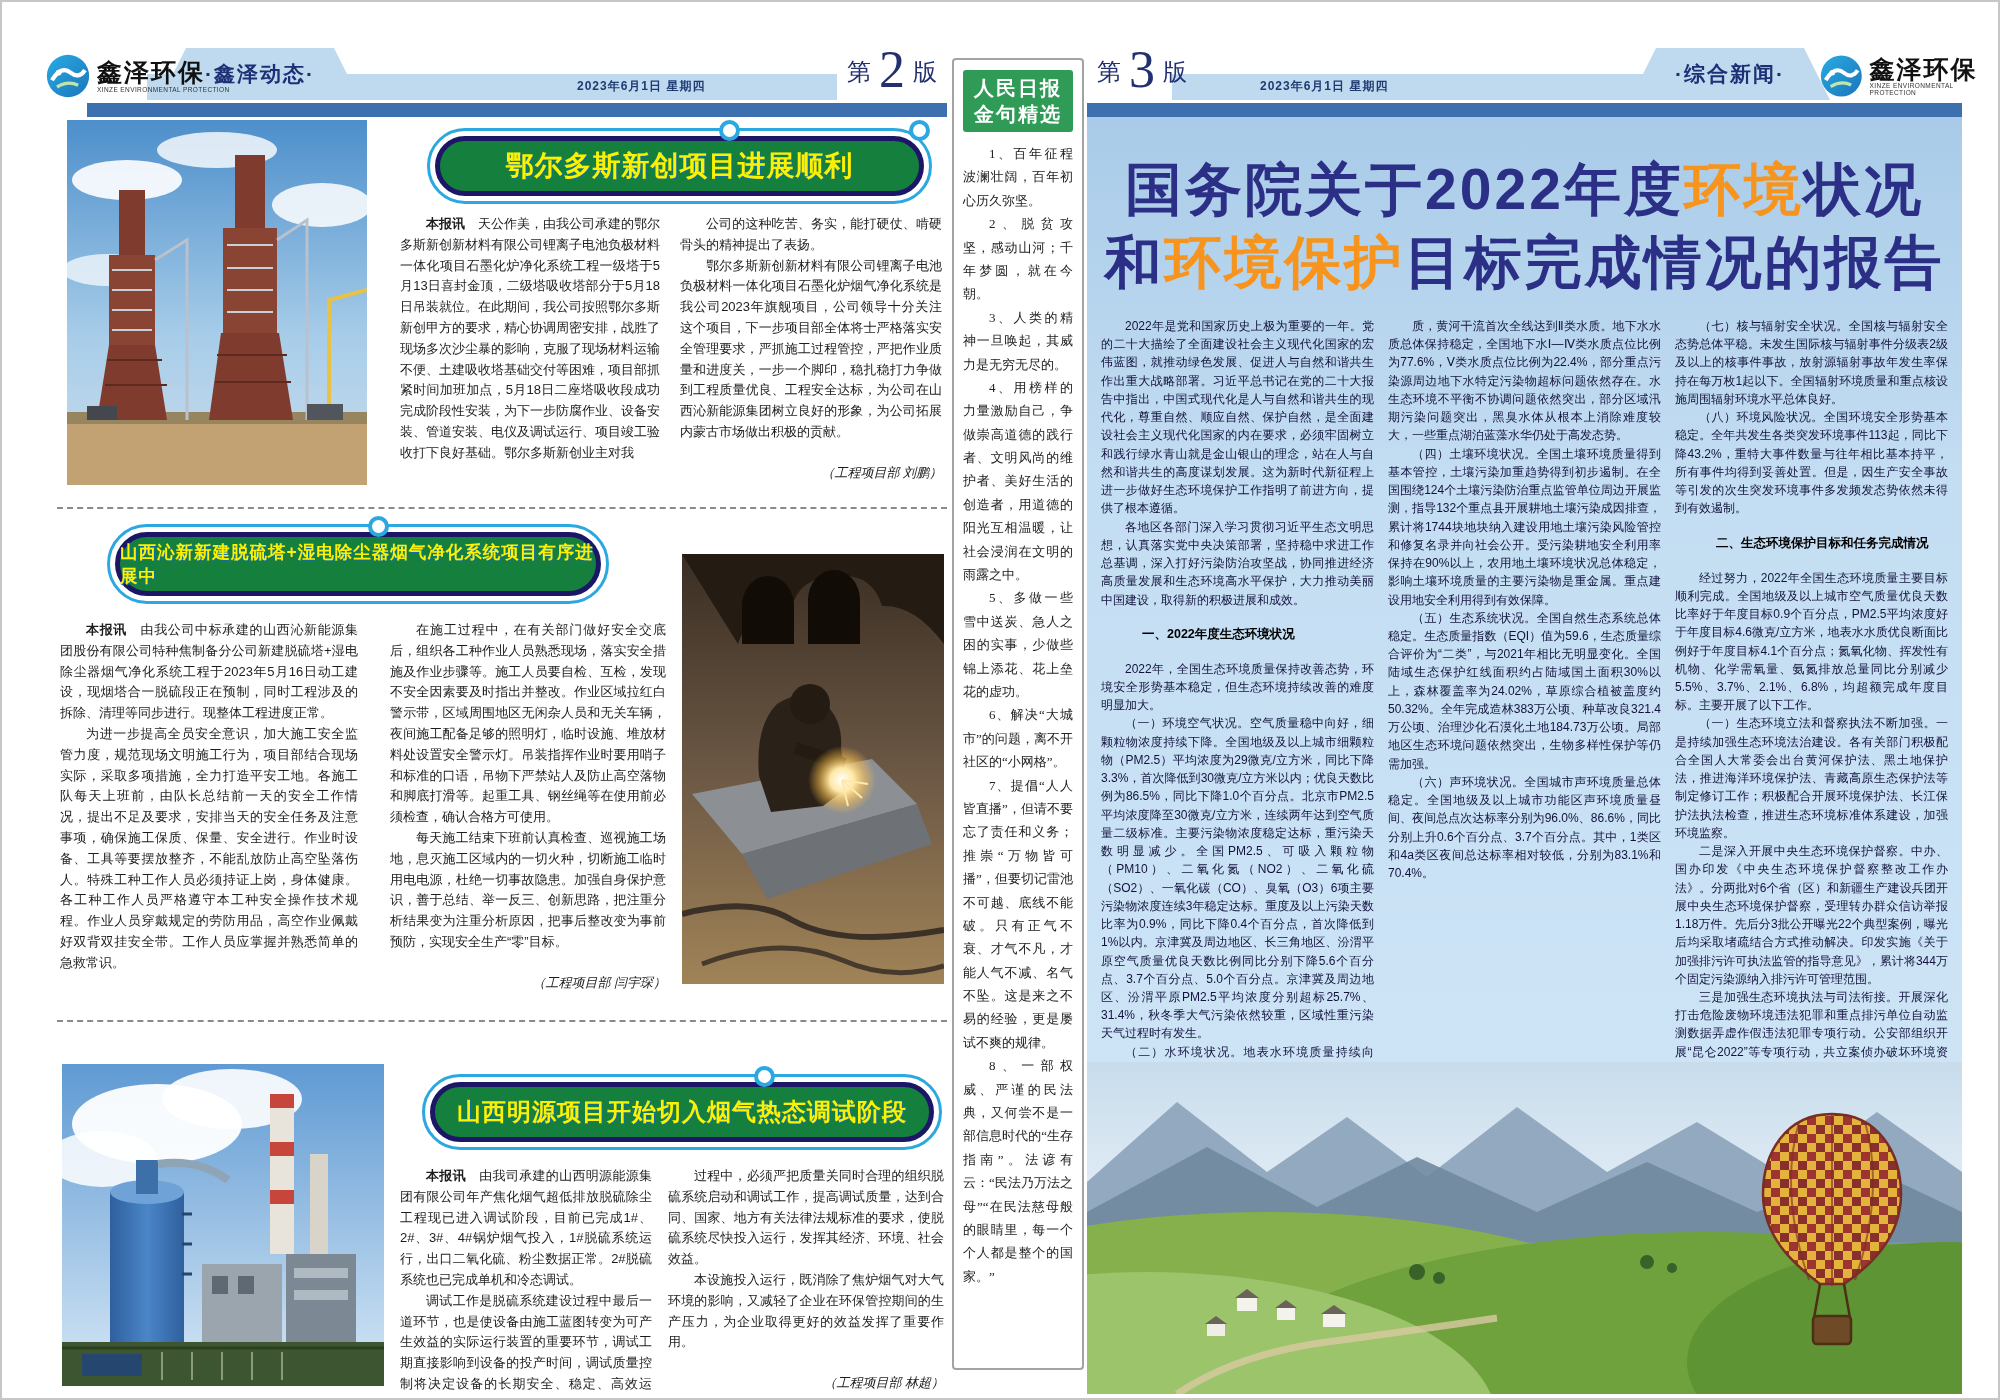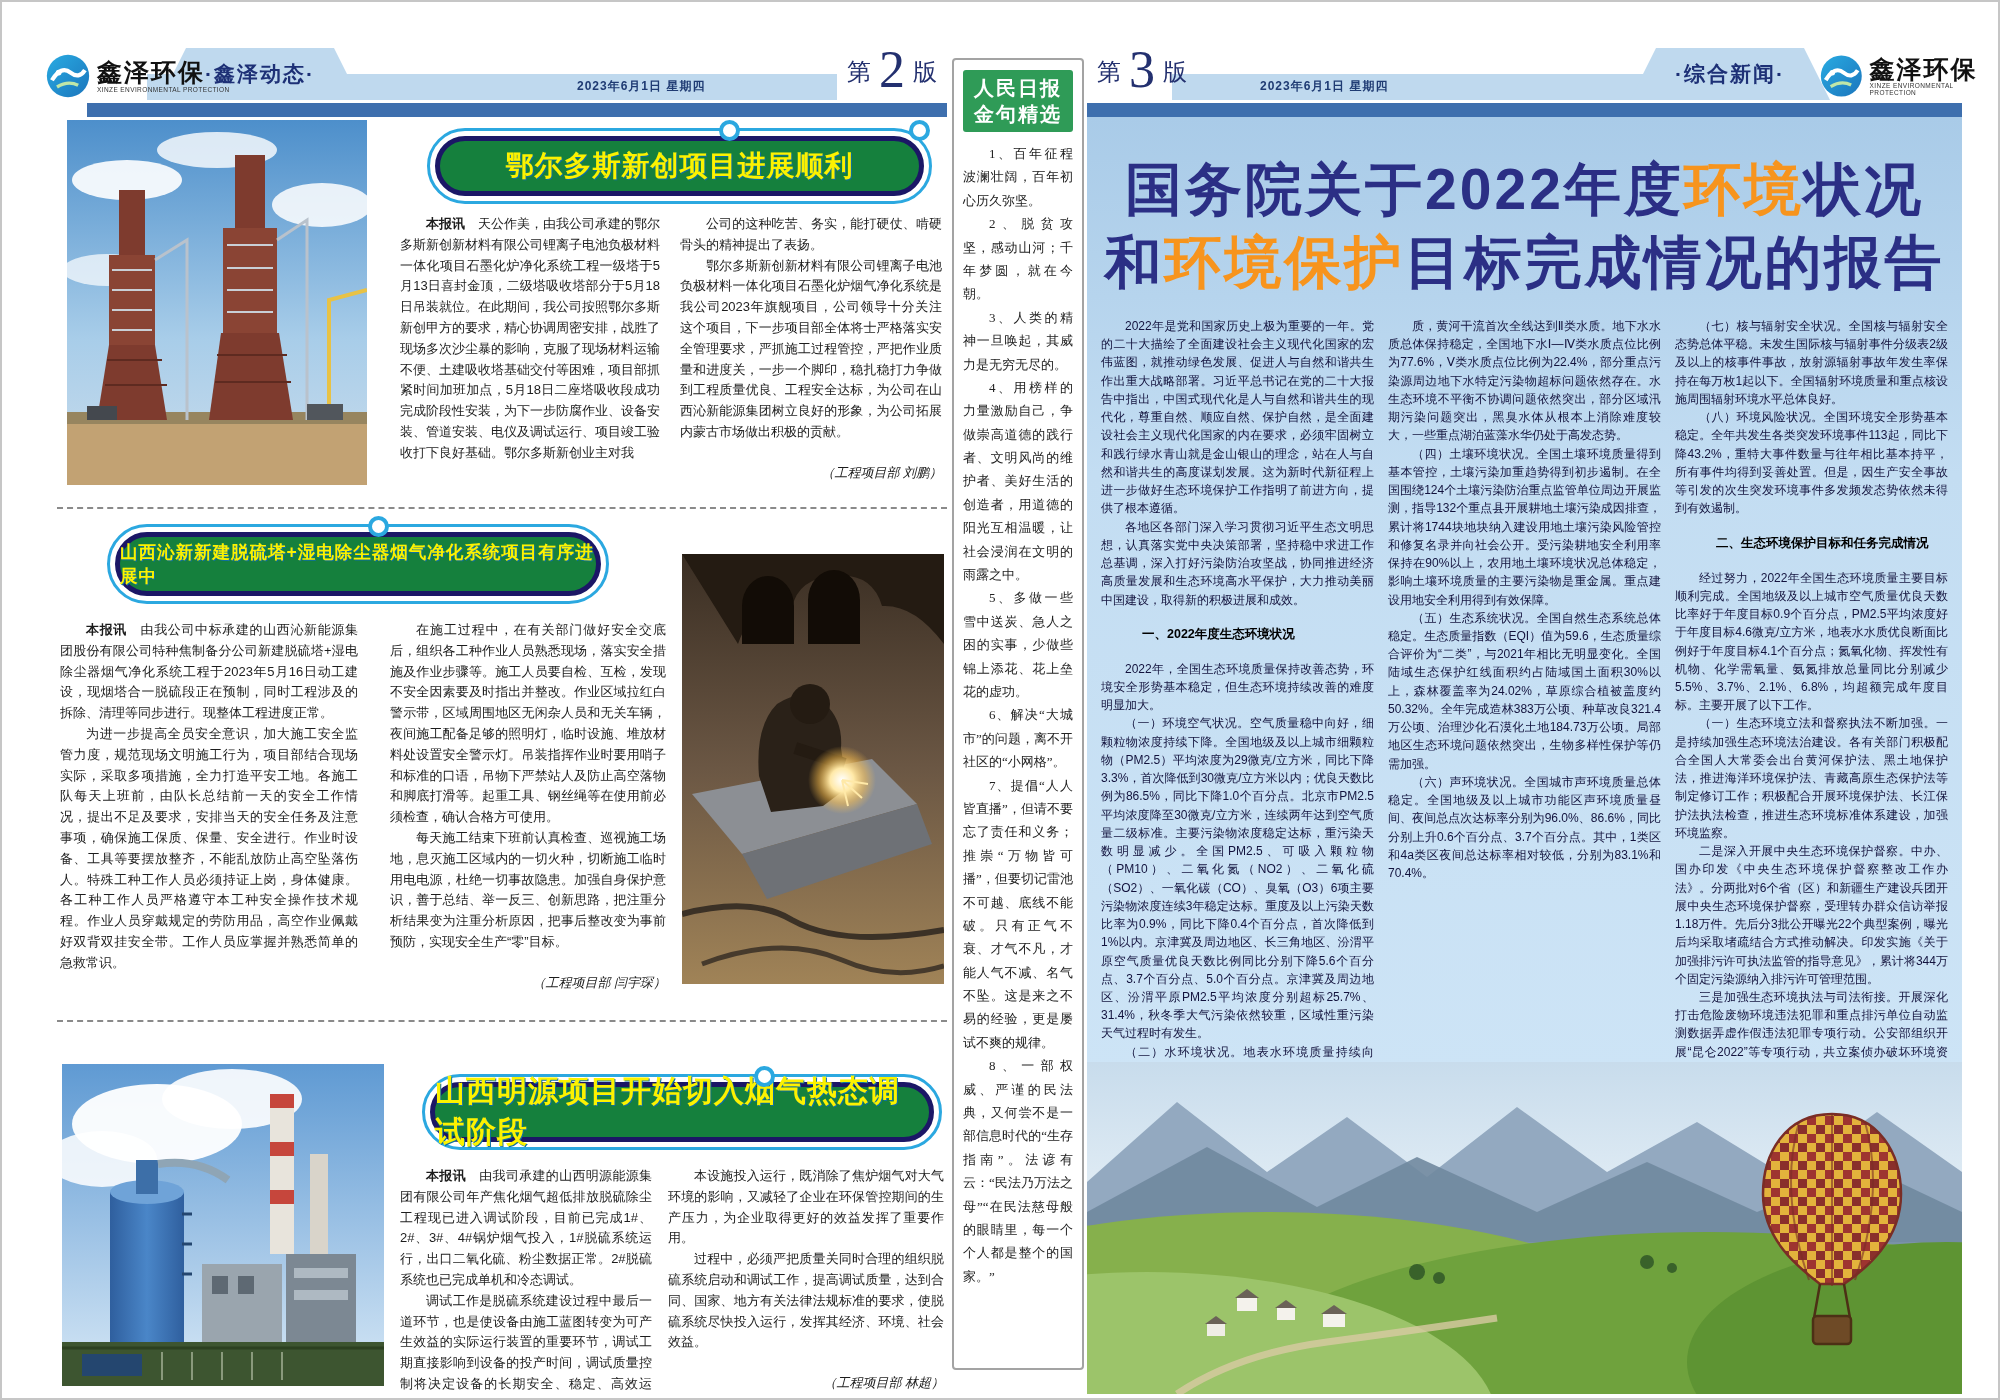--- a/index.html
+++ b/index.html
@@ -273,29 +273,29 @@
 
       <rect y="278" width="322" height="44" fill="#3D5530"></rect>
       <path d="M0 284 h322" stroke="#2C4020" stroke-width="3"></path>
       <rect x="20" y="290" width="60" height="22" fill="#24466F"></rect>
       <path d="M100 288 v28 M130 288 v28 M160 288 v28 M190 288 v28 M220 288 v28" stroke="#8a9a7c" stroke-width="2"></path>
     </svg>
   </div>
 
   <div class="badge" style="left:420px;top:1072px;width:520px;height:76px;">
     <span class="bdot" style="left:64%;"></span>
-    <div class="badge-inner" style="font-size:30px;font-family:Liberation Serif, serif;">山西明源项目开始切入烟气热态调试阶段</div>
+    <div class="badge-inner" style="font-size:24px;font-family:Liberation Serif, serif;">山西明源项目开始切入烟气热态调试阶段</div>
   </div>
   <div class="acol" style="left:398px;top:1164px;width:252px;height:226px;">
       <p><b class="lede">本报讯</b>　由我司承建的山西明源能源集团有限公司年产焦化烟气超低排放脱硫除尘工程现已进入调试阶段，目前已完成1#、2#、3#、4#锅炉烟气投入，1#脱硫系统运行，出口二氧化硫、粉尘数据正常。2#脱硫系统也已完成单机和冷态调试。</p>
       <p>调试工作是脱硫系统建设过程中最后一道环节，也是使设备由施工蓝图转变为可产生效益的实际运行装置的重要环节，调试工期直接影响到设备的投产时间，调试质量控制将决定设备的长期安全、稳定、高效运行。因此调试</p>
     </div>
   <div class="acol" style="left:666px;top:1164px;width:276px;height:226px;">
+      <p>过程中，必须严把质量关同时合理的组织脱硫系统启动和调试工作，提高调试质量，达到合同、国家、地方有关法律法规标准的要求，使脱硫系统尽快投入运行，发挥其经济、环境、社会效益。</p>
       <p>本设施投入运行，既消除了焦炉烟气对大气环境的影响，又减轻了企业在环保管控期间的生产压力，为企业取得更好的效益发挥了重要作用。</p>
-      <p>过程中，必须严把质量关同时合理的组织脱硫系统启动和调试工作，提高调试质量，达到合同、国家、地方有关法律法规标准的要求，使脱硫系统尽快投入运行，发挥其经济、环境、社会效益。</p>
       <p class="byline">（工程项目部 林超）</p>
     </div>
 
   <aside id="midcol">
     <div class="qtitle">
       <div>人民日报</div>
       <div>金句精选</div>
     </div>
     <div id="quotes">
         <p class="quote">1、百年征程波澜壮阔，百年初心历久弥坚。</p>

